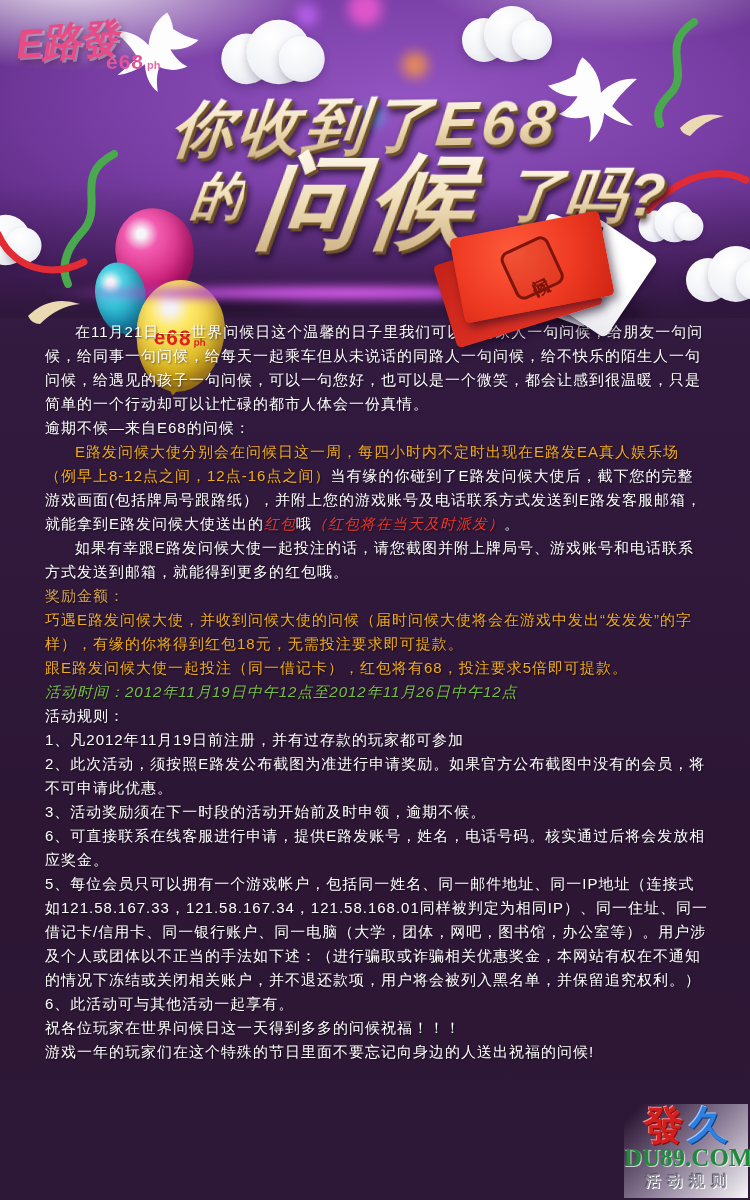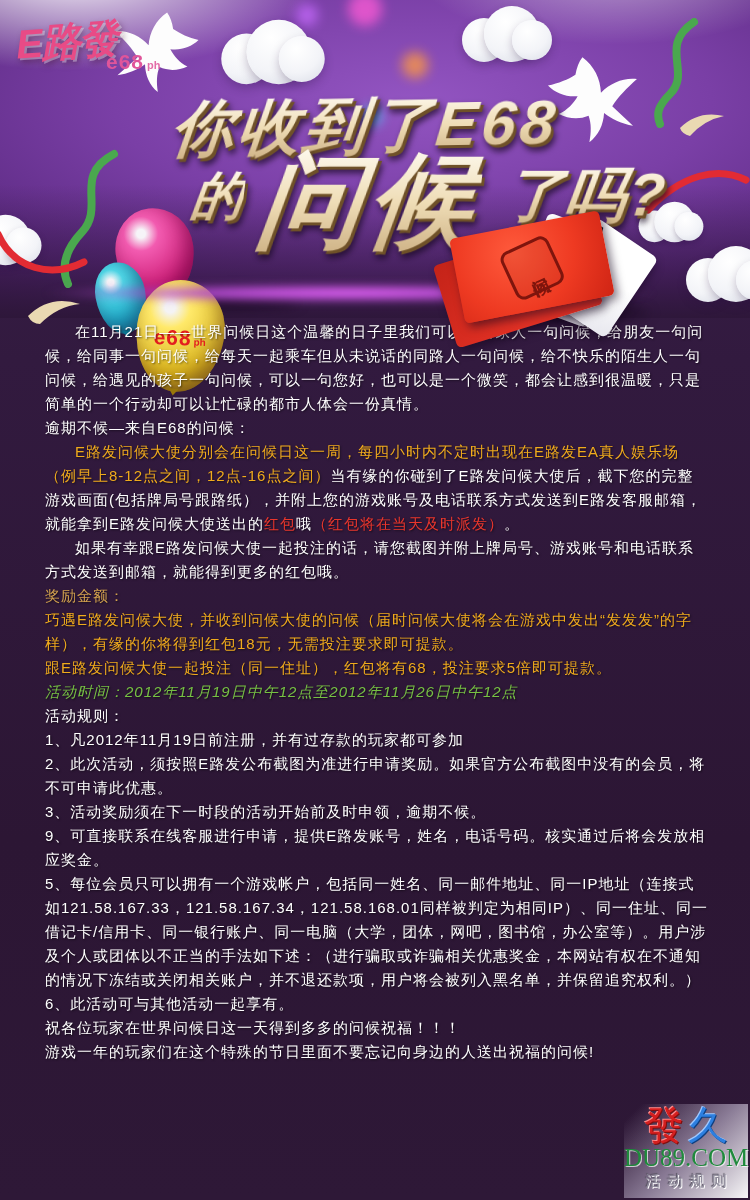--- a/index.html
+++ b/index.html
@@ -108,26 +108,26 @@
     color:#ffffff; font-size:15px; line-height:24px; letter-spacing:1px;
     text-shadow:1px 1px 2px rgba(0,0,0,.55);
   }
   .content p { margin:0; }
   .indent { text-indent:2em; }
   .mb { margin-bottom:22px; }
   .mbs { margin-bottom:20px; }
   .orange { color:#f0ab1c; }
   .gold { color:#d3a24e; }
   .green { color:#76c043;font-style:italic; }
-  .red { color:#ea362c; }
+  .red { color:#ea362c;font-style:italic; }
   
   .badge {
     position:absolute; right:2px; bottom:2px; width:124px; height:94px; z-index:10;
     background: linear-gradient(135deg, rgba(46,24,55,0) 8%, rgba(214,205,228,.55) 52%, rgba(255,255,255,.96) 100%);
-    text-align:center; font-weight:normal;
+    text-align:center; font-weight:bold;
   }
   .badge-row1 { margin-top:2px; line-height:40px; font-size:40px; font-family:"Liberation Serif", serif; }
   .badge-fa { color:#d41f1f; text-shadow:1px 1px 0 #7e0f0f, -1px -1px 0 #ff8a8a; }
   .badge-jiu { color:#2d7fe0; text-shadow:1px 1px 0 #0e3f80, -1px -1px 0 #9ec8ff; margin-left:4px; }
   .badge-domain { color:#1f8a3c; font-family:"Liberation Serif", serif; font-size:25px; line-height:24px; text-shadow:1px 1px 0 rgba(255,255,255,.7); }
   .badge-slogan { color:#8f8c9c; font-size:15px; letter-spacing:7px; line-height:22px; text-indent:7px; text-shadow:1px 1px 0 #ffffff, -1px -1px 1px #55515f; }
 </style>
 </head>
 <body>
 
@@ -241,29 +241,29 @@
   <div class="content">
 
     <p class="indent mb">在11月21日——世界问候日这个温馨的日子里我们可以：给家人一句问候，给朋友一句问候，给同事一句问候，给每天一起乘车但从未说话的同路人一句问候，给不快乐的陌生人一句问候，给遇见的孩子一句问候，可以一句您好，也可以是一个微笑，都会让感到很温暖，只是简单的一个行动却可以让忙碌的都市人体会一份真情。</p>
 
     <p>逾期不候—来自E68的问候：</p>
     <p class="indent"><span class="orange">E路发问候大使分别会在问候日这一周，每四小时内不定时出现在E路发EA真人娱乐场（例早上8-12点之间，12点-16点之间）</span><span>当有缘的你碰到了E路发问候大使后，截下您的完整游戏画面(包括牌局号跟路纸），并附上您的游戏账号及电话联系方式发送到E路发客服邮箱，就能拿到E路发问候大使送出的</span><span class="red">红包</span><span>哦</span><span class="red">（红包将在当天及时派发）</span><span>。</span></p>
     <p class="indent mb">如果有幸跟E路发问候大使一起投注的话，请您截图并附上牌局号、游戏账号和电话联系方式发送到邮箱，就能得到更多的红包哦。</p>
 
     <p class="gold">奖励金额：</p>
     <p class="orange">巧遇E路发问候大使，并收到问候大使的问候（届时问候大使将会在游戏中发出“发发发”的字样），有缘的你将得到红包18元，无需投注要求即可提款。</p>
-    <p class="orange mb">跟E路发问候大使一起投注（同一住址），红包将有68，投注要求5倍即可提款。</p>
+    <p class="orange mb">跟E路发问候大使一起投注（同一借记卡），红包将有68，投注要求5倍即可提款。</p>
 
     <p class="green mbs">活动时间：2012年11月19日中午12点至2012年11月26日中午12点</p>
 
     <p>活动规则：</p>
     <p>1、凡2012年11月19日前注册，并有过存款的玩家都可参加</p>
     <p>2、此次活动，须按照E路发公布截图为准进行申请奖励。如果官方公布截图中没有的会员，将不可申请此优惠。</p>
     <p>3、活动奖励须在下一时段的活动开始前及时申领，逾期不候。</p>
-    <p>9、可直接联系在线客服进行申请，提供E路发账号，姓名，电话号码。核实通过后将会发放相应奖金。</p>
+    <p>6、可直接联系在线客服进行申请，提供E路发账号，姓名，电话号码。核实通过后将会发放相应奖金。</p>
     <p>5、每位会员只可以拥有一个游戏帐户，包括同一姓名、同一邮件地址、同一IP地址（连接式如121.58.167.33，121.58.167.34，121.58.168.01同样被判定为相同IP）、同一住址、同一借记卡/信用卡、同一银行账户、同一电脑（大学，团体，网吧，图书馆，办公室等）。用户涉及个人或团体以不正当的手法如下述：（进行骗取或诈骗相关优惠奖金，本网站有权在不通知的情况下冻结或关闭相关账户，并不退还款项，用户将会被列入黑名单，并保留追究权利。）</p>
     <p class="mb">6、此活动可与其他活动一起享有。</p>
 
     <p>祝各位玩家在世界问候日这一天得到多多的问候祝福！！！</p>
     <p>游戏一年的玩家们在这个特殊的节日里面不要忘记向身边的人送出祝福的问候!</p>
   </div>
 
   <div class="badge">
     <div class="badge-row1">
       <span class="badge-fa">發</span><span class="badge-jiu">久</span>

